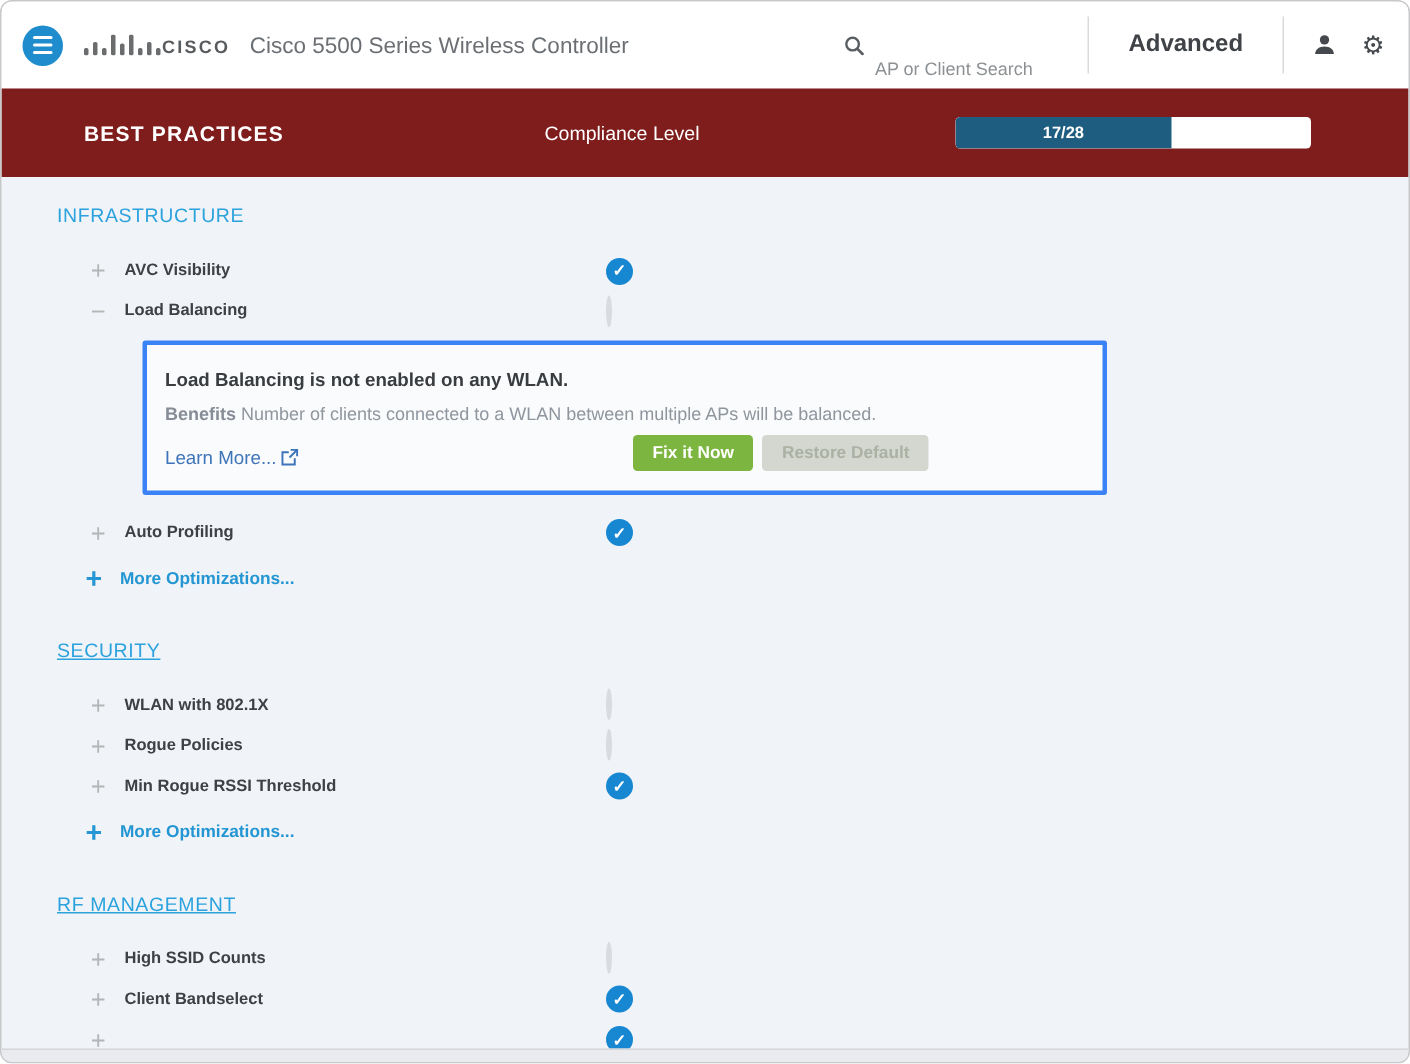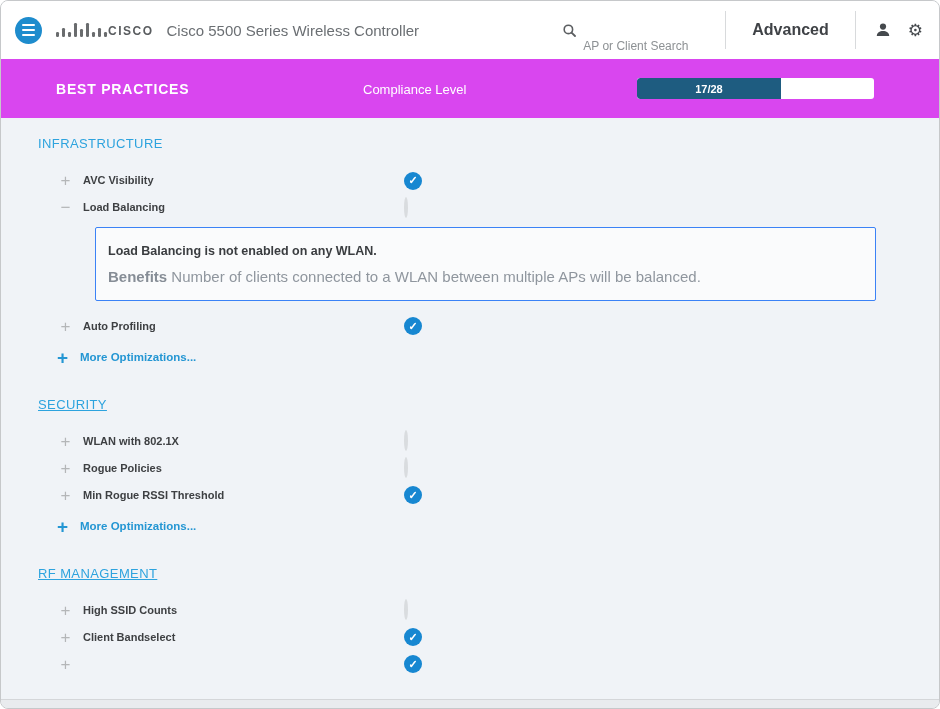--- a/index.html
+++ b/index.html
@@ -30,21 +30,21 @@
   .search-input::placeholder { color:#8d9194; }
   .v-divider { width:1px; height:38px; background:#d8dadc; }
   .advanced-btn {
     padding:0 26px; font-size:16px; font-weight:600; color:#3f4246;
     background:none; border:none; cursor:pointer; height:100%;
     font-family:"Liberation Sans", sans-serif;
   }
   .header-icons { display:flex; align-items:center; gap:18px; padding:0 16px 0 20px; }
   .gear-glyph { font-size:17px; color:#45494d; line-height:1; cursor:pointer; }
   
-  .banner { height:59px; background:#d946ef; position:relative; }
+  .banner { height:59px; background:#7f1d1d; position:relative; }
   .banner-title {
     position:absolute; left:55px; top:50%; transform:translateY(-50%);
     color:#ffffff; font-size:14px; font-weight:bold; letter-spacing:.8px;
   }
   .compliance-label {
     position:absolute; left:362px; top:50%; transform:translateY(-50%);
     color:#ffffff; font-size:13px;
   }
   .progress-bar {
     position:absolute; left:636px; top:19px; width:237px; height:21px;
@@ -78,25 +78,25 @@
     width:18px; height:18px; border-radius:50%; border:2px solid #d9dcdf; background:transparent;
   }
   .more-row { margin-top:4px; min-height:27px; display:flex; align-items:center; cursor:pointer; }
   .more-plus {
     width:15px; margin-left:17px; color:#2496d3; font-size:19px; font-weight:bold;
     line-height:1; text-align:center; flex:0 0 auto;
   }
   .more-label { margin-left:10px; font-size:11.5px; font-weight:bold; color:#2496d3; }
   
   .detail-panel {
-    margin:6px 0 12px 57px; width:781px; background:#fafbfc;
-    border:1px solid #3b82f6; border-radius:2px; padding:16px 20px 13px 12px;
+    margin:6px 0 12px 57px; width:643px; background:#fafbfc;
+    border:3px solid #3b82f6; border-radius:2px; padding:16px 20px 13px 12px;
   }
   .panel-title { font-size:12.5px; font-weight:bold; color:#3a3d40; }
-  .panel-benefits { margin-top:9px; font-size:15px; color:#8f969e; max-width:600px; line-height:1.3; }
+  .panel-benefits { margin-top:9px; font-size:12px; color:#8f969e; max-width:600px; line-height:1.3; }
   .benefits-label { font-weight:bold; color:#868d96; }
   .panel-footer { position:relative; margin-top:5px; height:24px; }
   .learn-more {
     position:absolute; left:0; bottom:2px; display:flex; align-items:center; gap:3px;
     font-size:12.5px; color:#3d74ba; text-decoration:none; cursor:pointer;
   }
   .panel-buttons { position:absolute; left:312px; bottom:0; display:flex; gap:6px; }
   .fix-btn {
     background:#7cb53f; color:#ffffff; border:none; border-radius:3px;
     font-size:11.5px; font-weight:bold; padding:6px 13px; cursor:pointer;
@@ -193,20 +193,34 @@
         <span class="plabel">Load Balancing</span>
         <span class="status"><span class="status-unchecked"></span></span>
       </div>
 
       <div class="detail-panel">
         <div class="panel-title">Load Balancing is not enabled on any WLAN.</div>
         <div class="panel-benefits">
           <span class="benefits-label">Benefits</span>
           <span>Number of clients connected to a WLAN between multiple APs will be balanced.</span>
         </div>
+        <div class="panel-footer">
+          <a class="learn-more">
+            <span>Learn More...</span>
+            <svg width="12" height="12" viewBox="0 0 12 12">
+              <path d="M9.5 6.5v4.2H1.3V2.5h4.2" fill="none" stroke="#3d74ba" stroke-width="1.3"></path>
+              <path d="M6.8 0.9h4.3v4.3" fill="none" stroke="#3d74ba" stroke-width="1.3"></path>
+              <line x1="11" y1="1" x2="6" y2="6" stroke="#3d74ba" stroke-width="1.3"></line>
+            </svg>
+          </a>
+          <div class="panel-buttons">
+            <button class="fix-btn">Fix it Now</button>
+            <button class="restore-btn">Restore Default</button>
+          </div>
+        </div>
       </div>
 
       <div class="bp-row">
         <span class="expander">+</span>
         <span class="plabel">Auto Profiling</span>
         <span class="status">
             <span class="status-checked">
               <span>✓</span>
             </span>
           </span>

